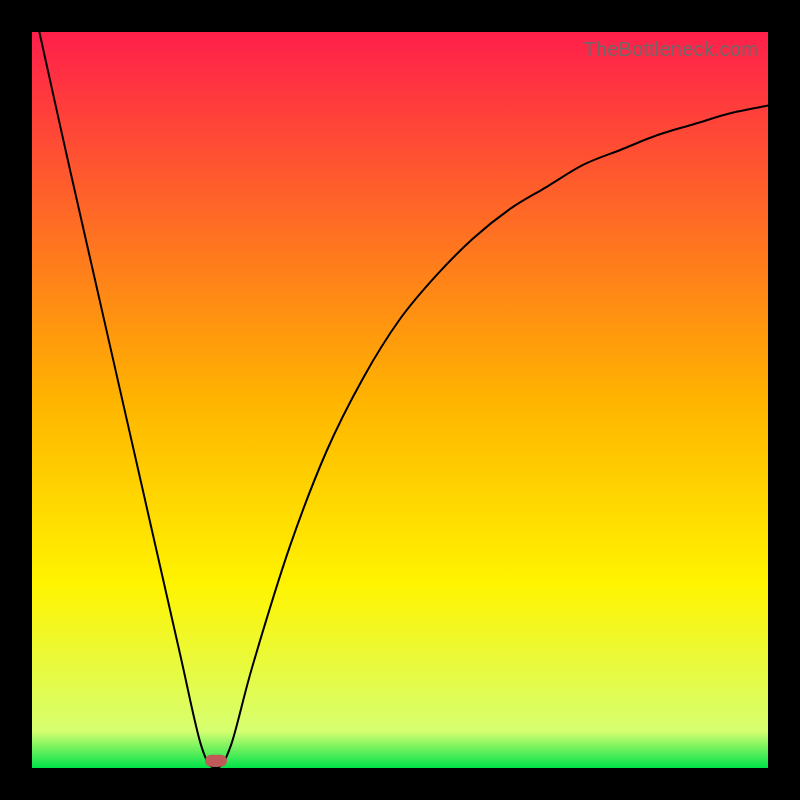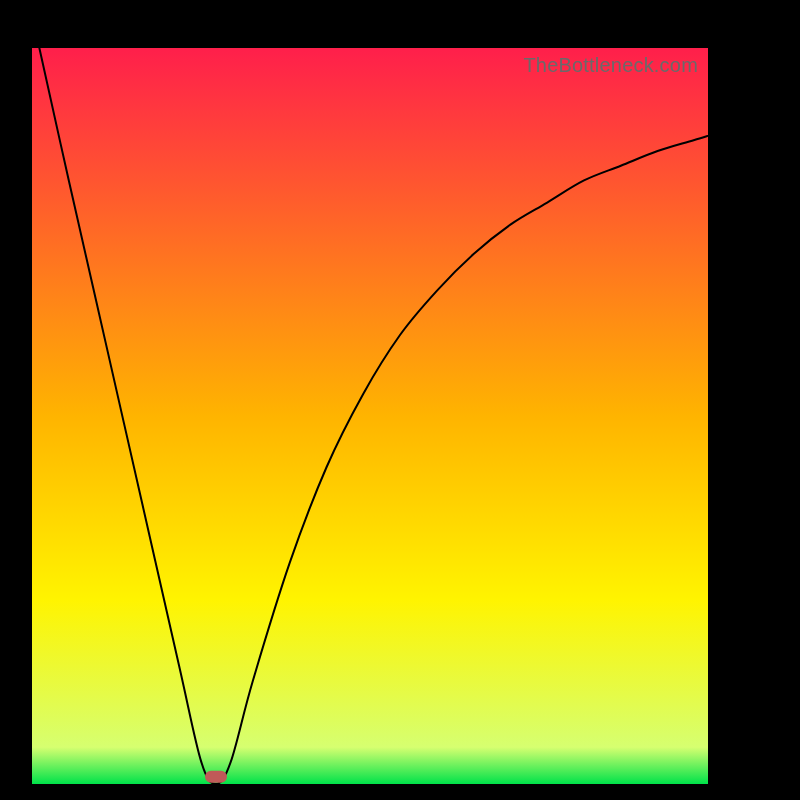--- a/index.html
+++ b/index.html
@@ -13,22 +13,22 @@
   .frame {
     position: relative;
     width: 800px;
     height: 800px;
     background: #000000;
     box-sizing: border-box;
   }
   .plot-area {
     position: absolute;
     left: 32px;
-    top: 48px;
-    width: 676px;
+    top: 32px;
+    width: 736px;
     height: 736px;
     overflow: hidden;
   }
   .watermark {
     position: absolute;
     top: 6px;
     right: 10px;
     font-size: 20px;
     font-weight: 500;
     color: #6a6a6a;

